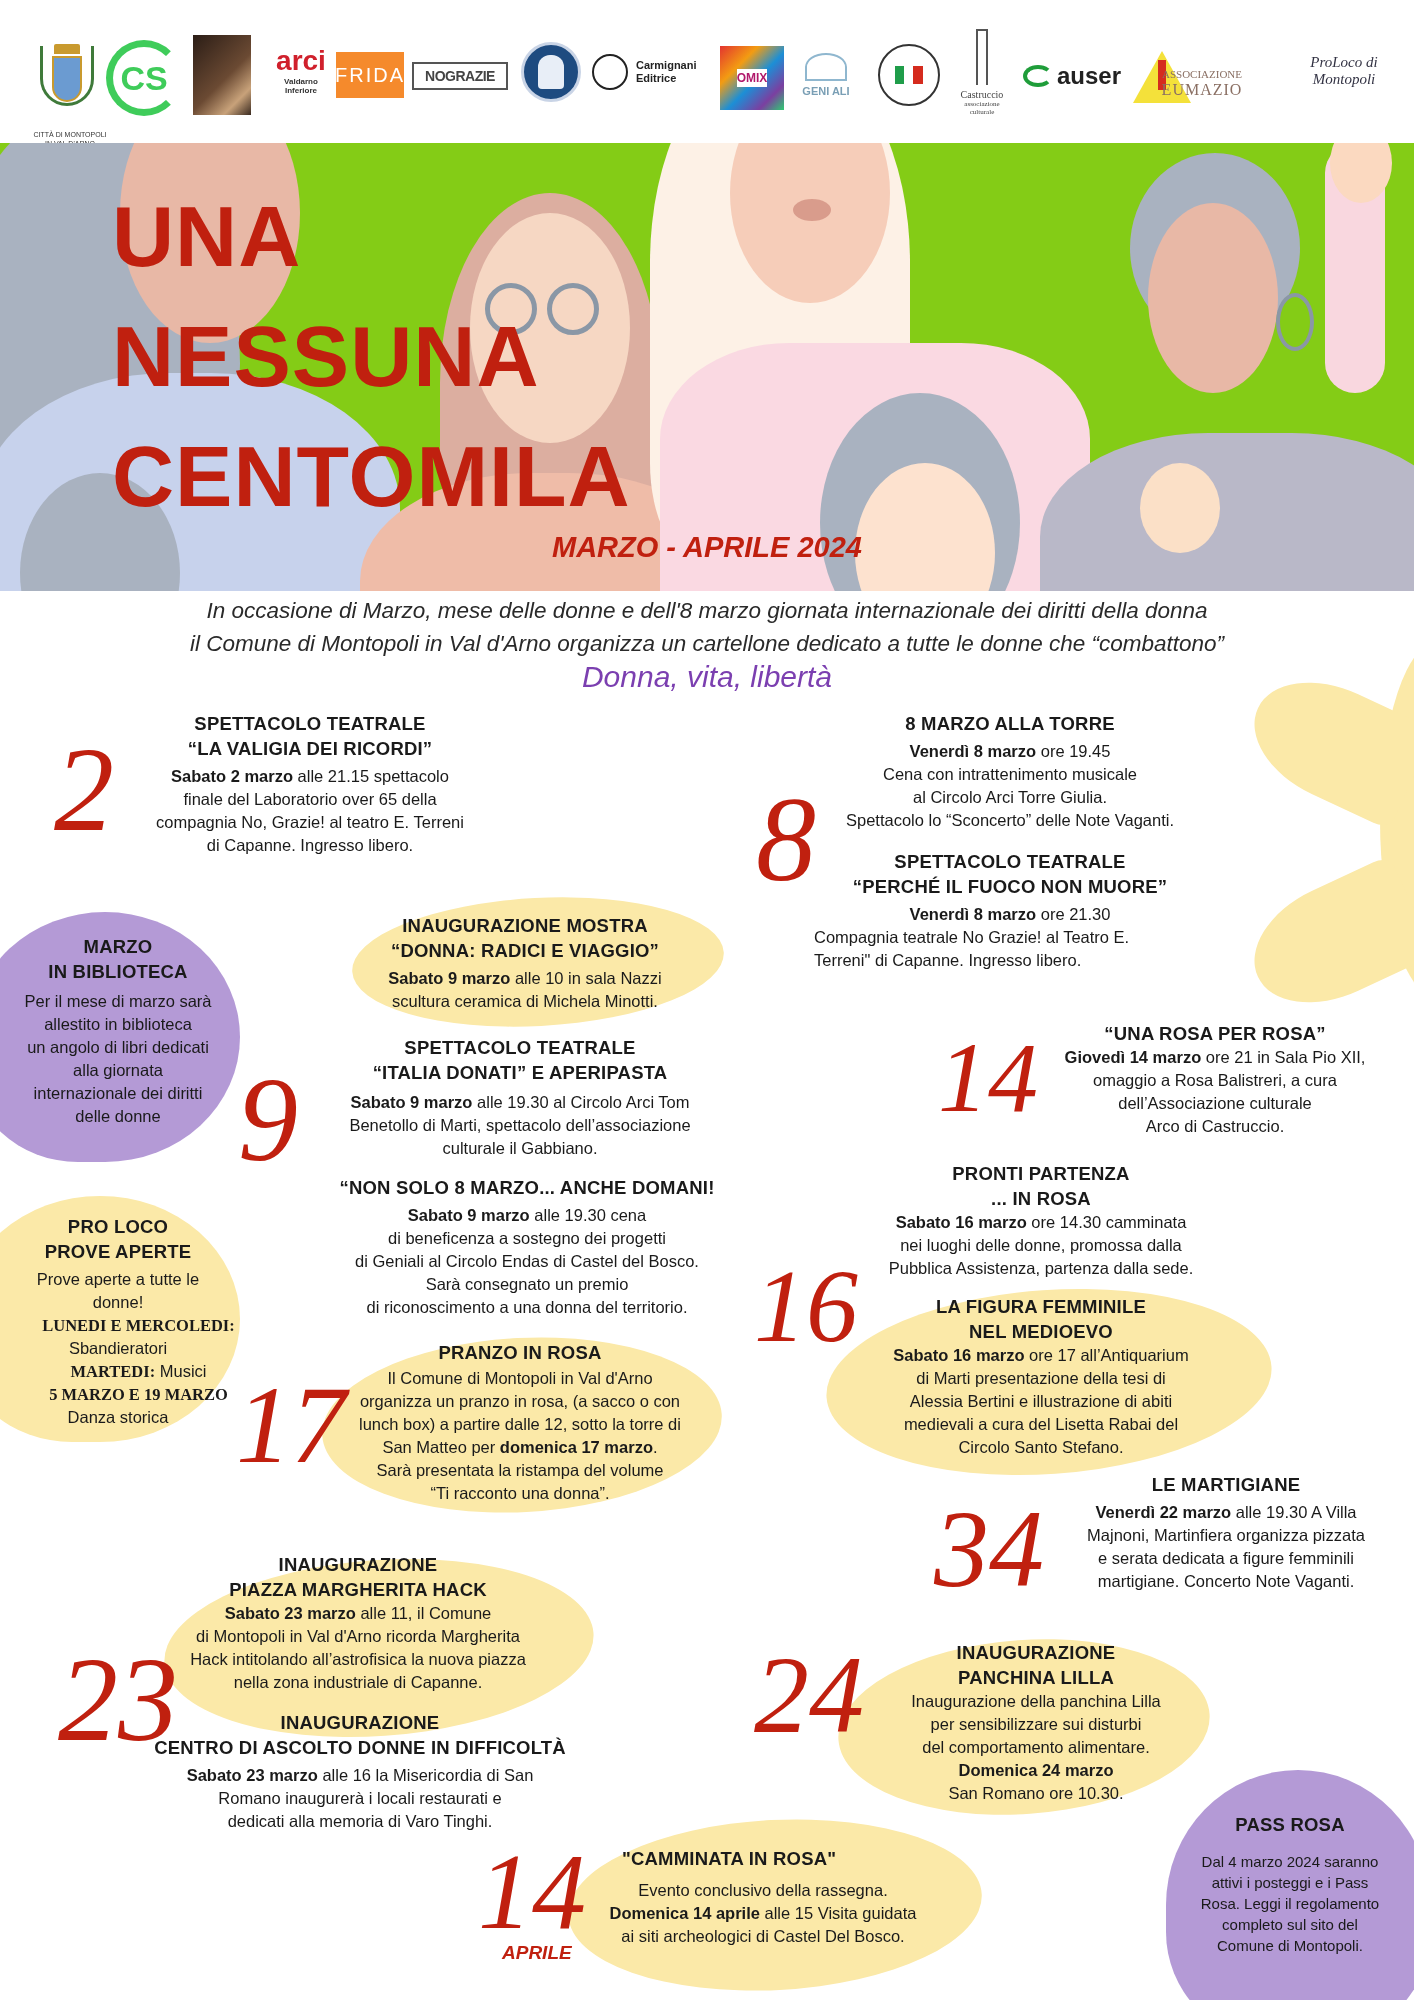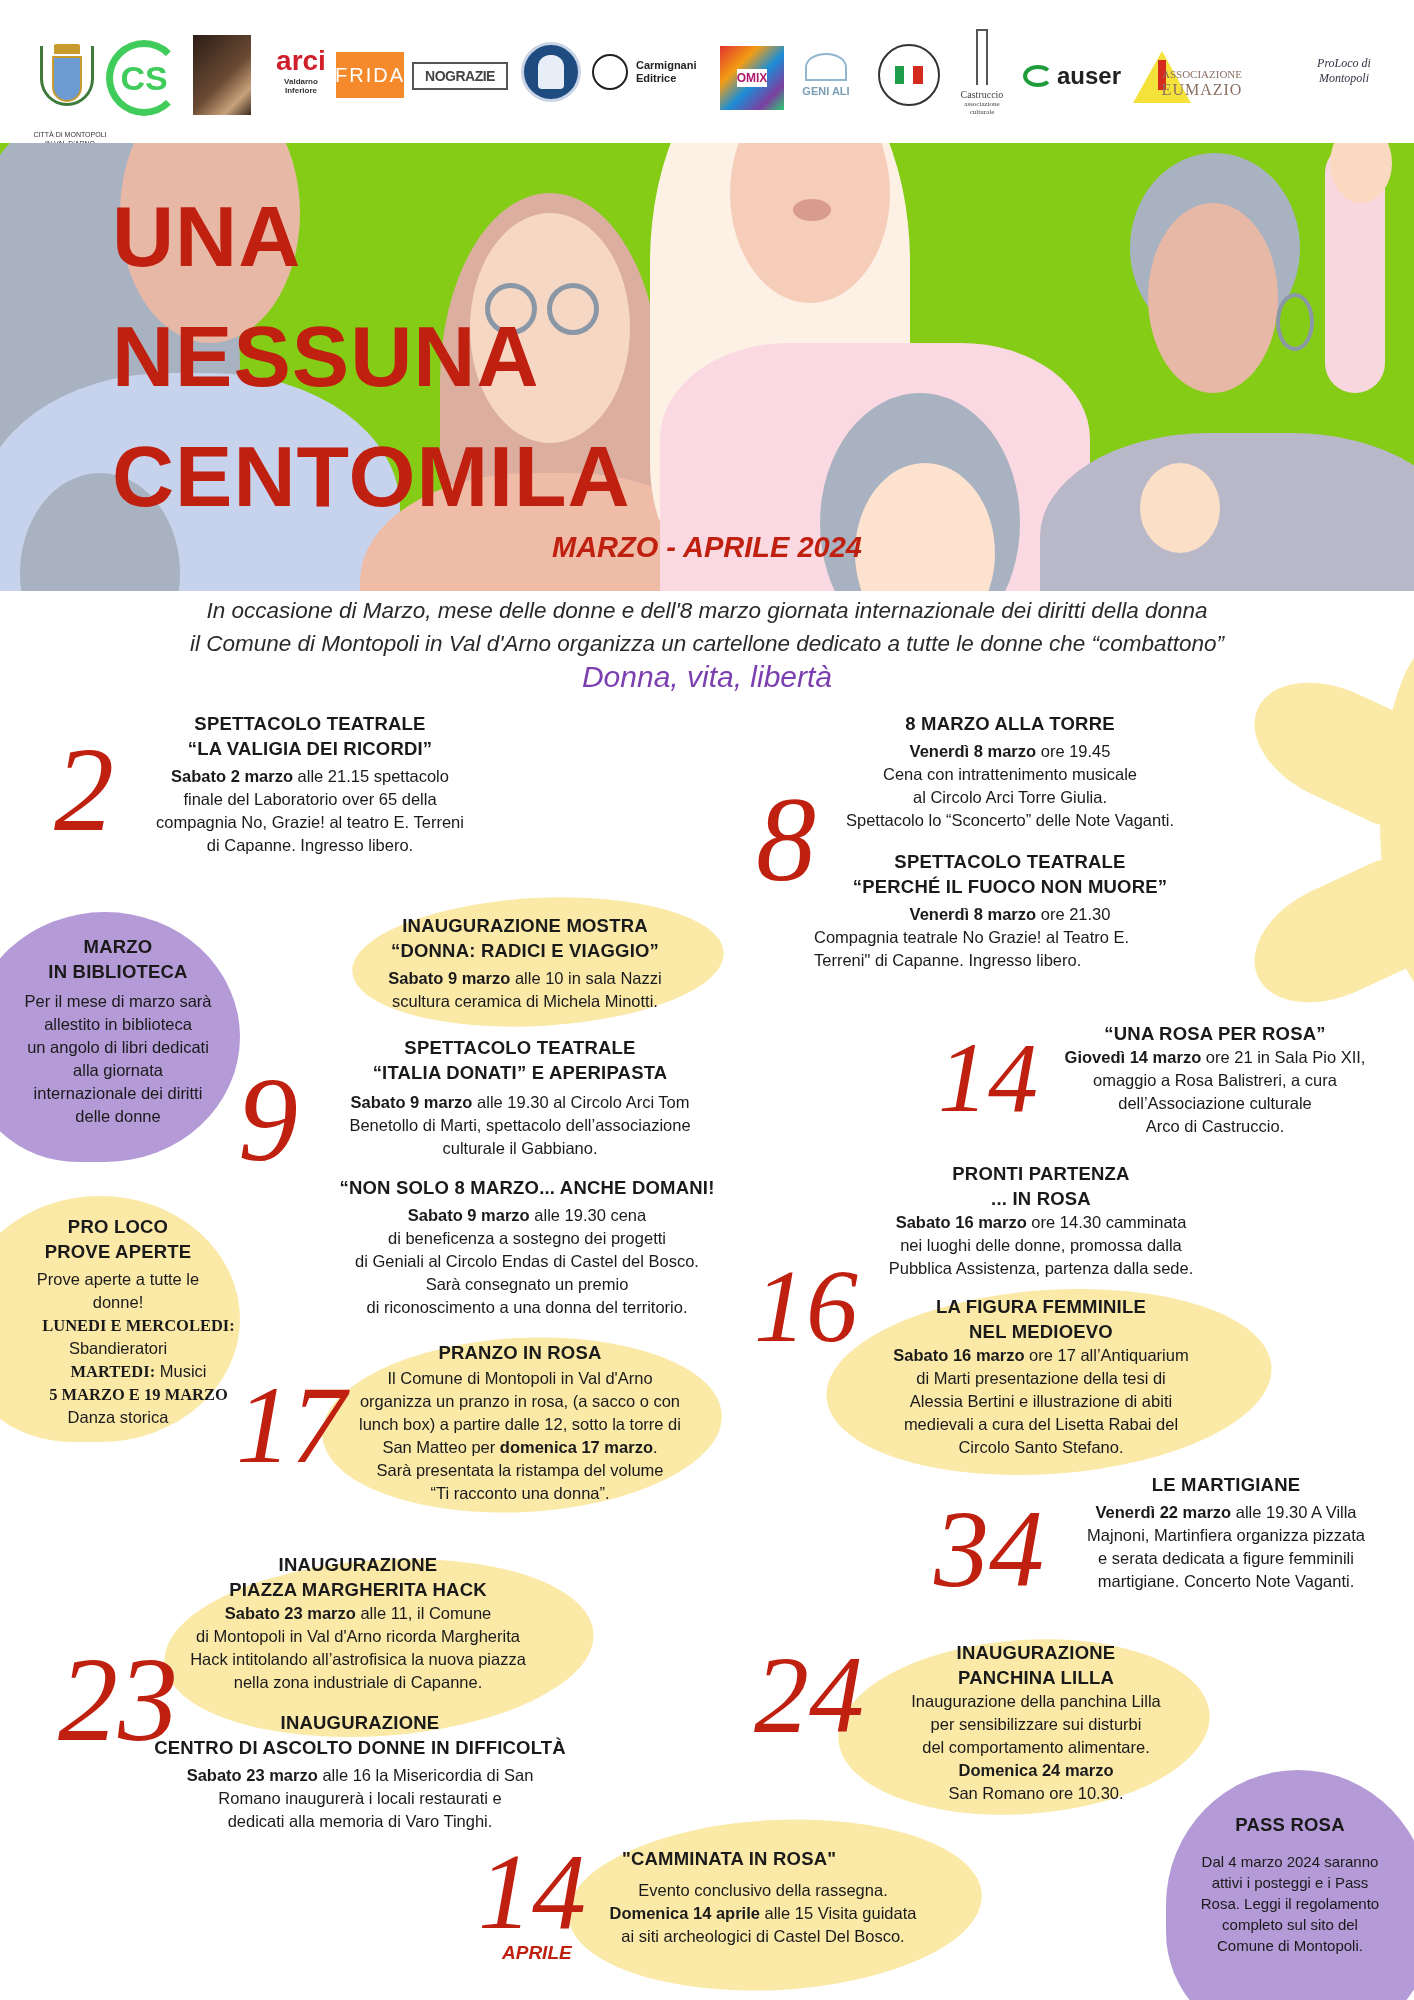--- a/index.html
+++ b/index.html
@@ -33,21 +33,21 @@
   .pubblica .flag { width: 28px; height: 18px; background: linear-gradient(90deg,#1f9d4a 33%,#fff 33%,#fff 66%,#d52b1e 66%); }
   .arco { left: 952px; top: 22px; width: 60px; height: 100px; flex-direction: column; color: #444; font-family: "Liberation Serif", serif; font-size: 10px; }
   .arco .tower { width: 12px; height: 56px; border: 2px solid #555; border-bottom: none; margin-bottom: 4px; }
   .auser { left: 1018px; top: 56px; width: 108px; height: 40px; color: #222; font-weight: bold; font-size: 24px; }
   .auser .swoosh { width: 30px; height: 22px; border: 4px solid #1f9d3a; border-radius: 50%; border-right-color: transparent; margin-right: 4px; }
   .misericordie { left: 1133px; top: 48px; width: 58px; height: 58px; }
   .misericordie .tri { width: 0; height: 0; border-left: 29px solid transparent; border-right: 29px solid transparent; border-bottom: 52px solid #f4e13a; position: relative; }
   .misericordie .cross { position: absolute; left: 25px; top: 12px; width: 8px; height: 30px; background: #d52b1e; }
   .eumazio { left: 1154px; top: 62px; width: 96px; height: 40px; flex-direction: column; color: #8a6f63; font-family: "Liberation Serif", serif; font-size: 11px; line-height: 16px; }
   .eumazio .big { font-size: 16px; letter-spacing: 1px; }
-  .proloco-logo { left: 1304px; top: 56px; width: 80px; height: 30px; color: #334; font-size: 12px; font-family: "Liberation Serif", serif; font-style: italic; }
+  .proloco-logo { left: 1304px; top: 56px; width: 80px; height: 30px; color: #334; font-size: 15px; font-family: "Liberation Serif", serif; font-style: italic; }
 
   
   .hero { position: absolute; left: 0; top: 143px; width: 1414px; height: 448px; background: #84cc16; overflow: hidden; }
   .hero .blob { position: absolute; border-radius: 50%; }
   .title-line { position: absolute; left: 112px; font-family: "Liberation Sans", sans-serif; font-weight: bold; color: #c0200f; font-size: 86px; letter-spacing: 1px; line-height: 1; }
   .hero-dates { position: absolute; left: 552px; top: 388px; font-family: "Liberation Sans", sans-serif; font-weight: bold; font-style: italic; color: #c0200f; font-size: 29px; letter-spacing: 0; }
 
   
   .intro { position: absolute; left: 0; top: 594px; width: 1414px; text-align: center; font-style: italic; font-size: 22.5px; line-height: 33px; color: #2a2a2a; }
   .motto { position: absolute; left: 0; top: 660px; width: 1414px; text-align: center; font-style: italic; font-size: 30px; color: #7b3fb0; }

